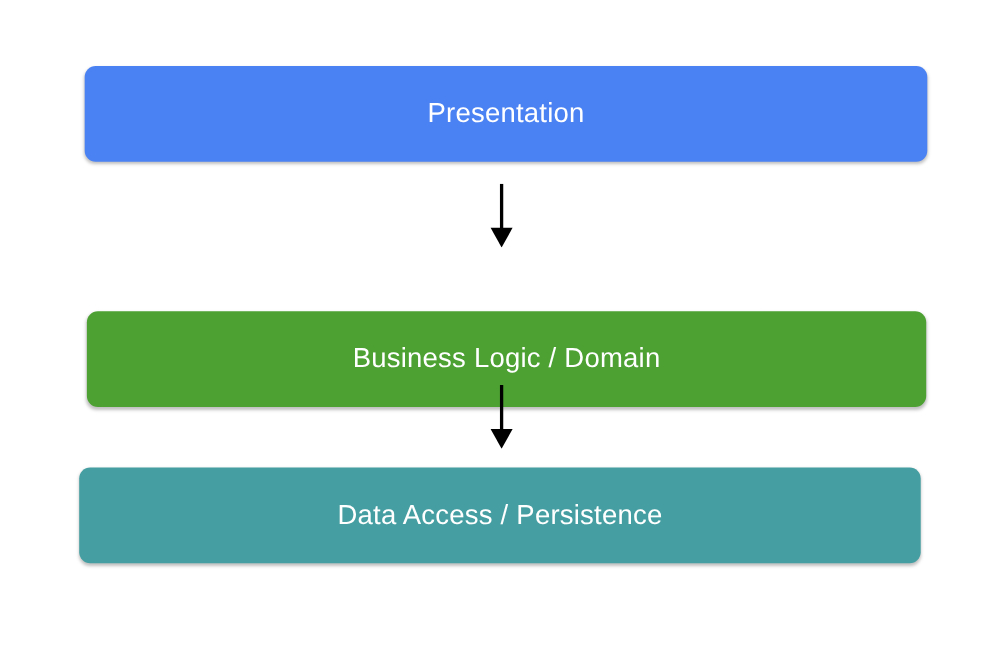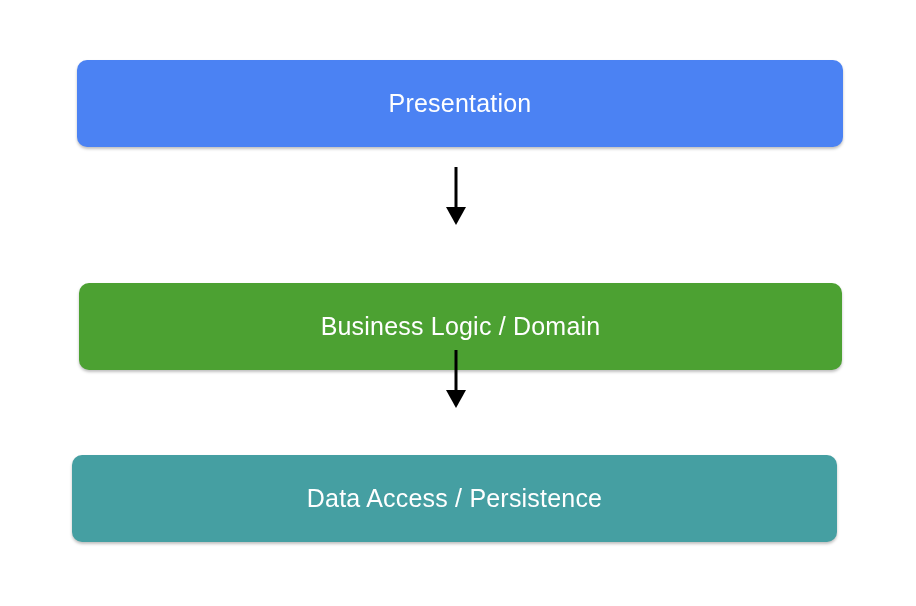--- a/index.html
+++ b/index.html
@@ -26,21 +26,21 @@
   }
   .layer-box .label {
     color: #ffffff;
     font-size: 25px;
     font-weight: 400;
     letter-spacing: 0.2px;
     white-space: nowrap;
   }
   #box-presentation { left: 77px; top: 60px;  width: 766px; height: 87px; }
   #box-business     { left: 79px; top: 243px; width: 763px; height: 87px; margin-top: 40px; }
-  #box-data         { left: 72px; top: 425px; width: 765px; height: 87px; margin-top: 30px; }
+  #box-data         { left: 72px; top: 425px; width: 765px; height: 87px; }
 
   .down-arrow {
     position: absolute;
     width: 24px;
     height: 58px;
   }
   #arrow-1 { left: 444px; top: 167px; }
   #arrow-2 { left: 444px; top: 350px; }
 </style>
 </head>

